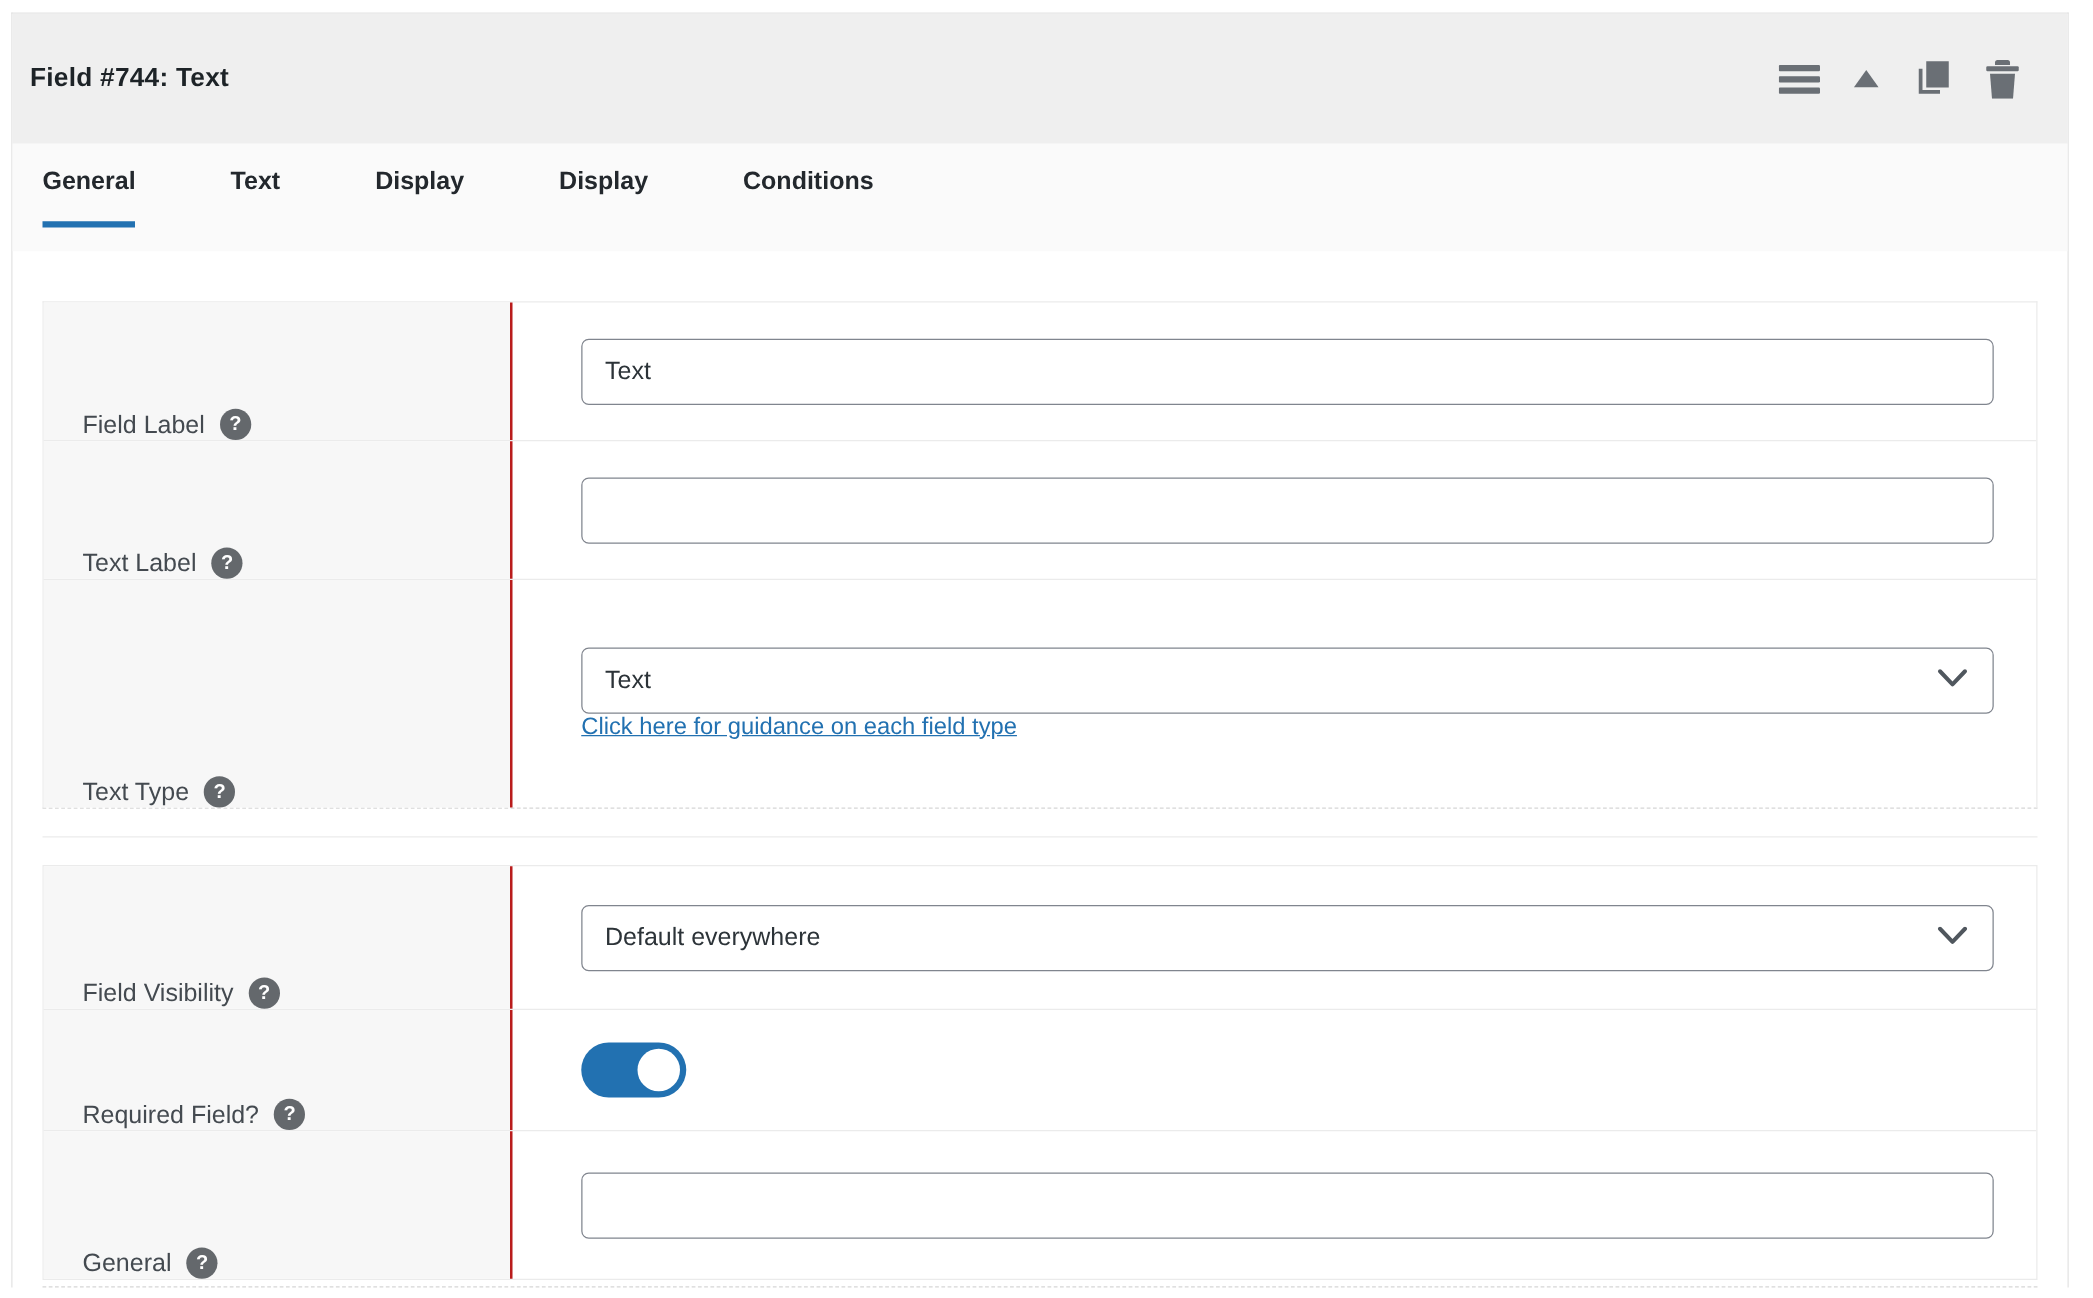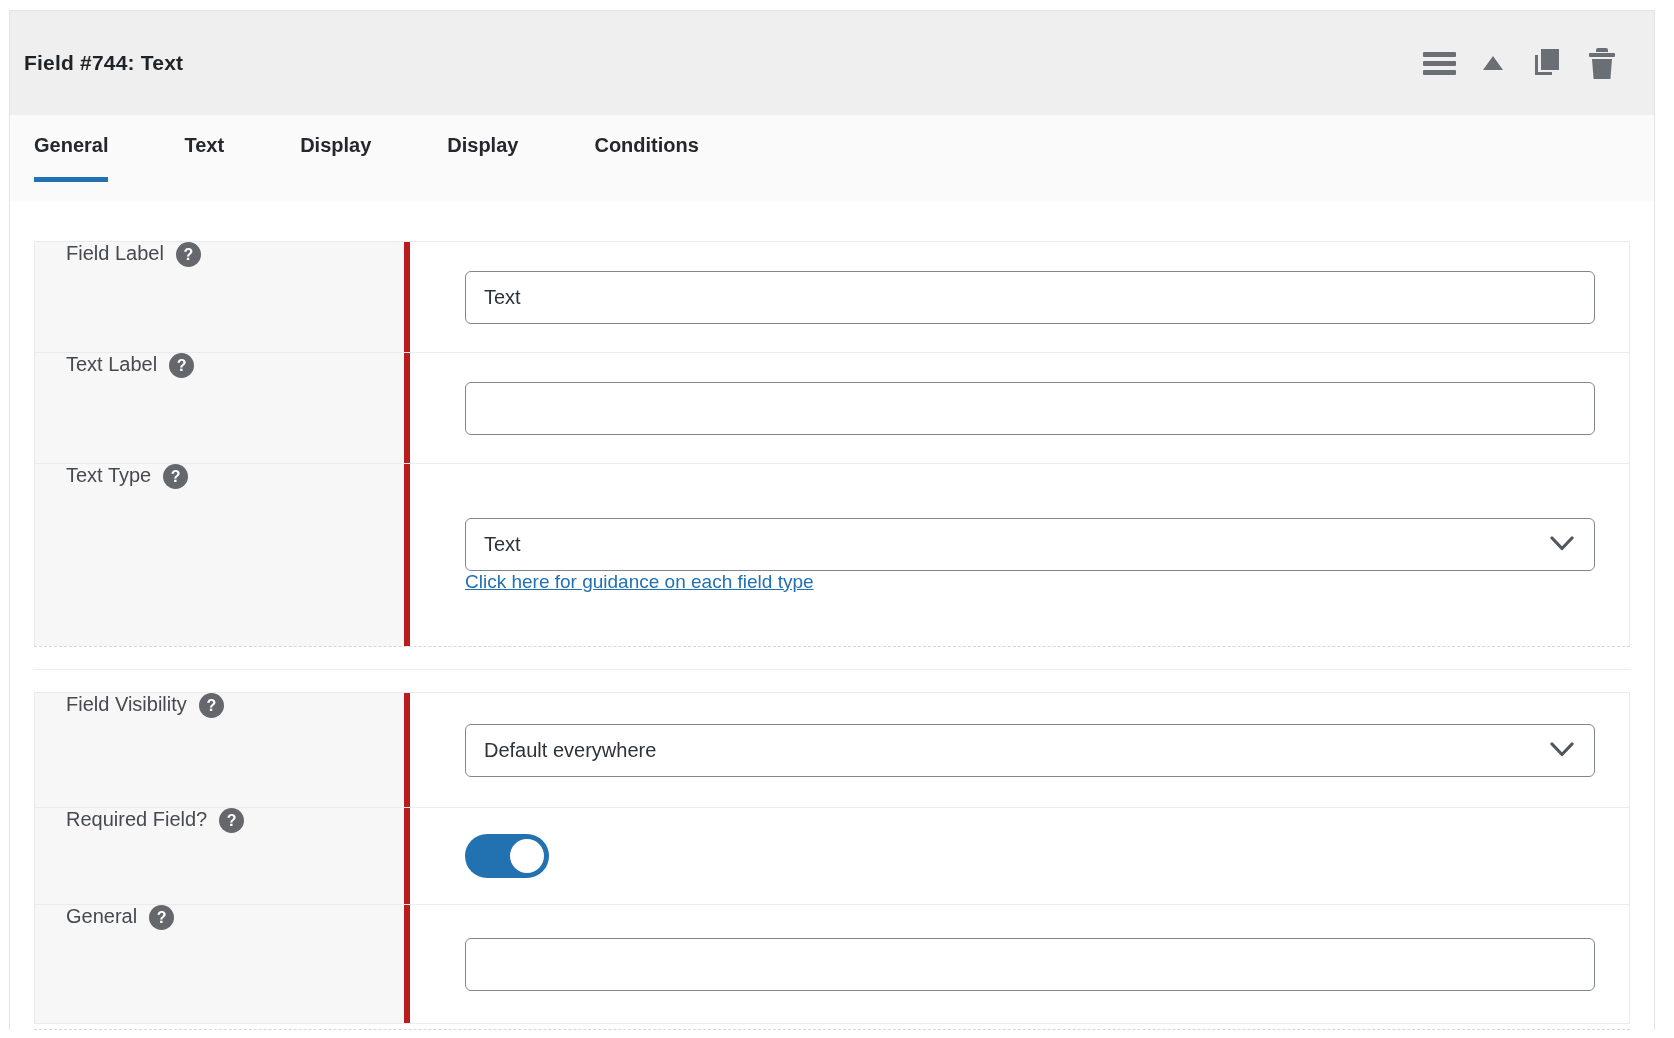--- a/index.html
+++ b/index.html
@@ -32,22 +32,22 @@
     padding:0 0 25px 0;margin:0 76px 0 0;
   }
   .tab.active{padding-bottom:20px;border-bottom:5px solid #2271b1;}
   
   .content{padding:40px 24px 0 24px;}
   .tbl{border:1px solid #ebebeb;background:#fff;}
   .tbl.dashed-bottom{border-bottom:1px dashed #d6d6d6;}
   .row{display:flex;}
   .row + .row{border-top:1px solid #ebebeb;}
   .cell-label{
-    width:375px;flex-shrink:0;background:#f7f7f7;border-right:6px solid #b91c1c;
-    display:flex;align-items:flex-start;gap:12px;
+    width:375px;flex-shrink:0;background:#f7f7f7;border-right:2px solid #b91c1c;
+    display:flex;align-items:flex-end;gap:12px;
     padding-left:31px;box-sizing:border-box;
     font-size:20px;color:#444a50;
   }
   .cell-value{
     flex:1;display:flex;flex-direction:column;justify-content:center;
     padding:26px 34px 26px 55px;box-sizing:border-box;
   }
   .h110{min-height:110px;} .h182{min-height:182px;}
   .h114{min-height:114px;} .h96{min-height:96px;} .h118{min-height:118px;}
   .help{

